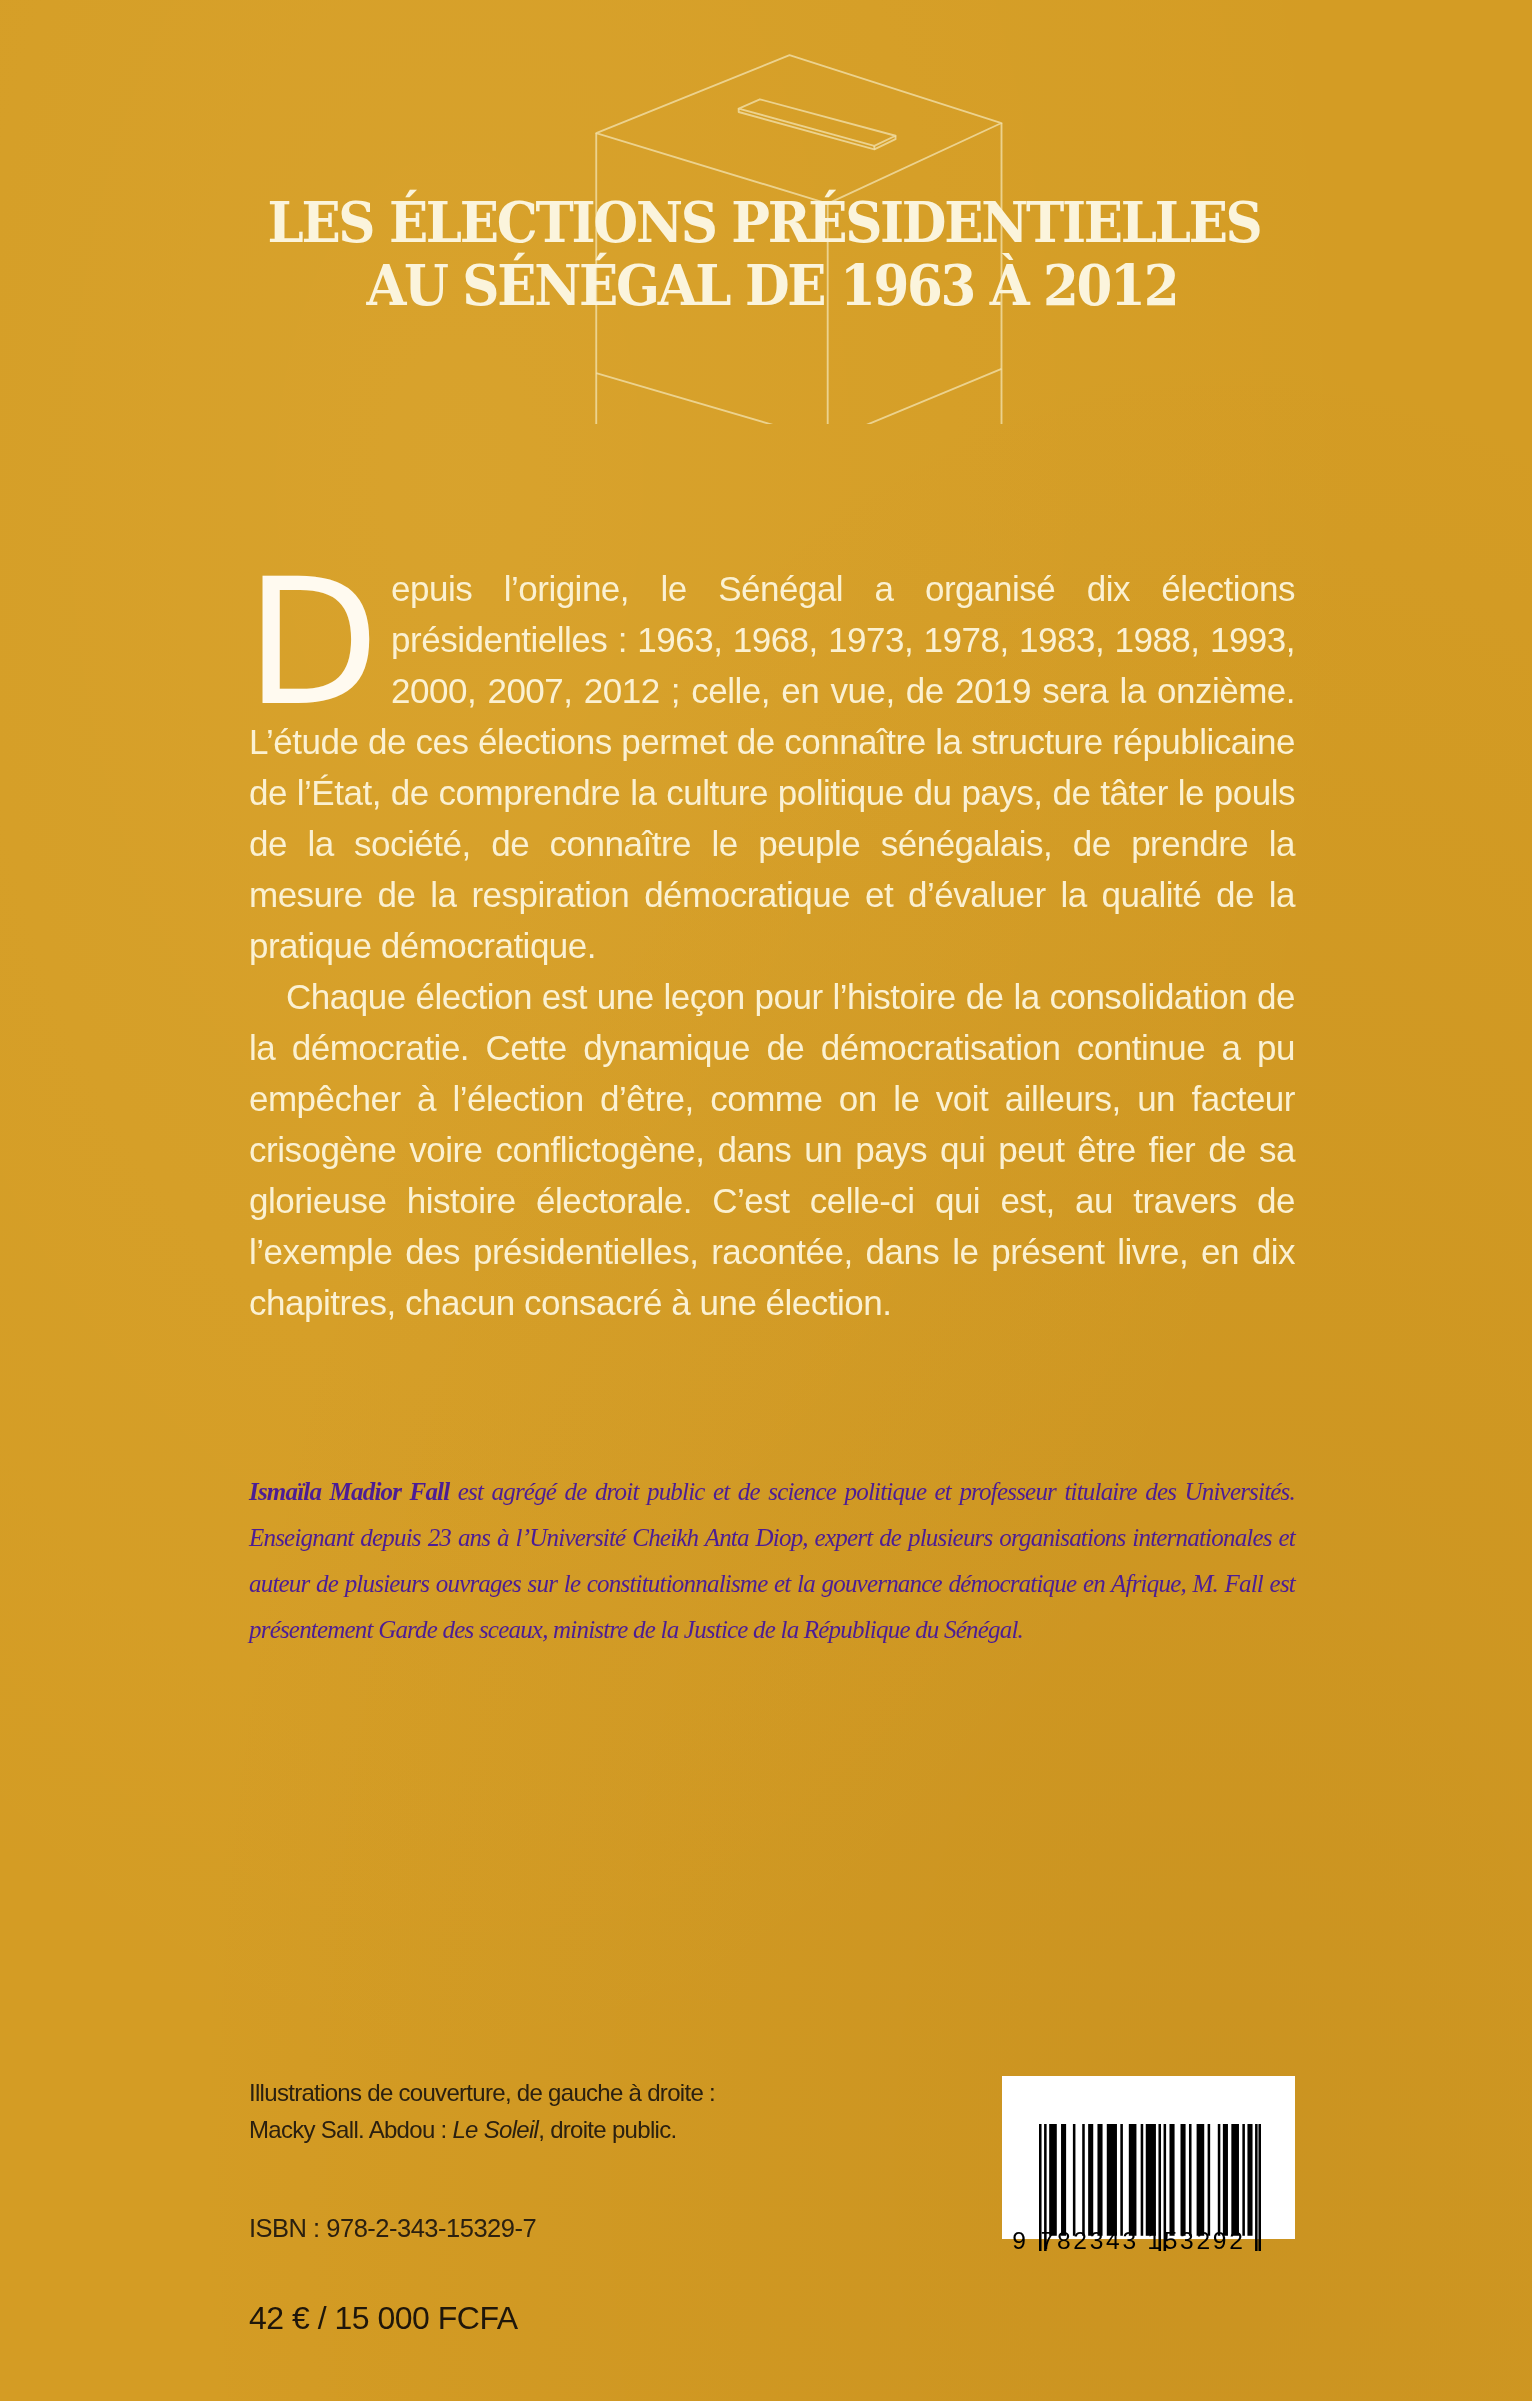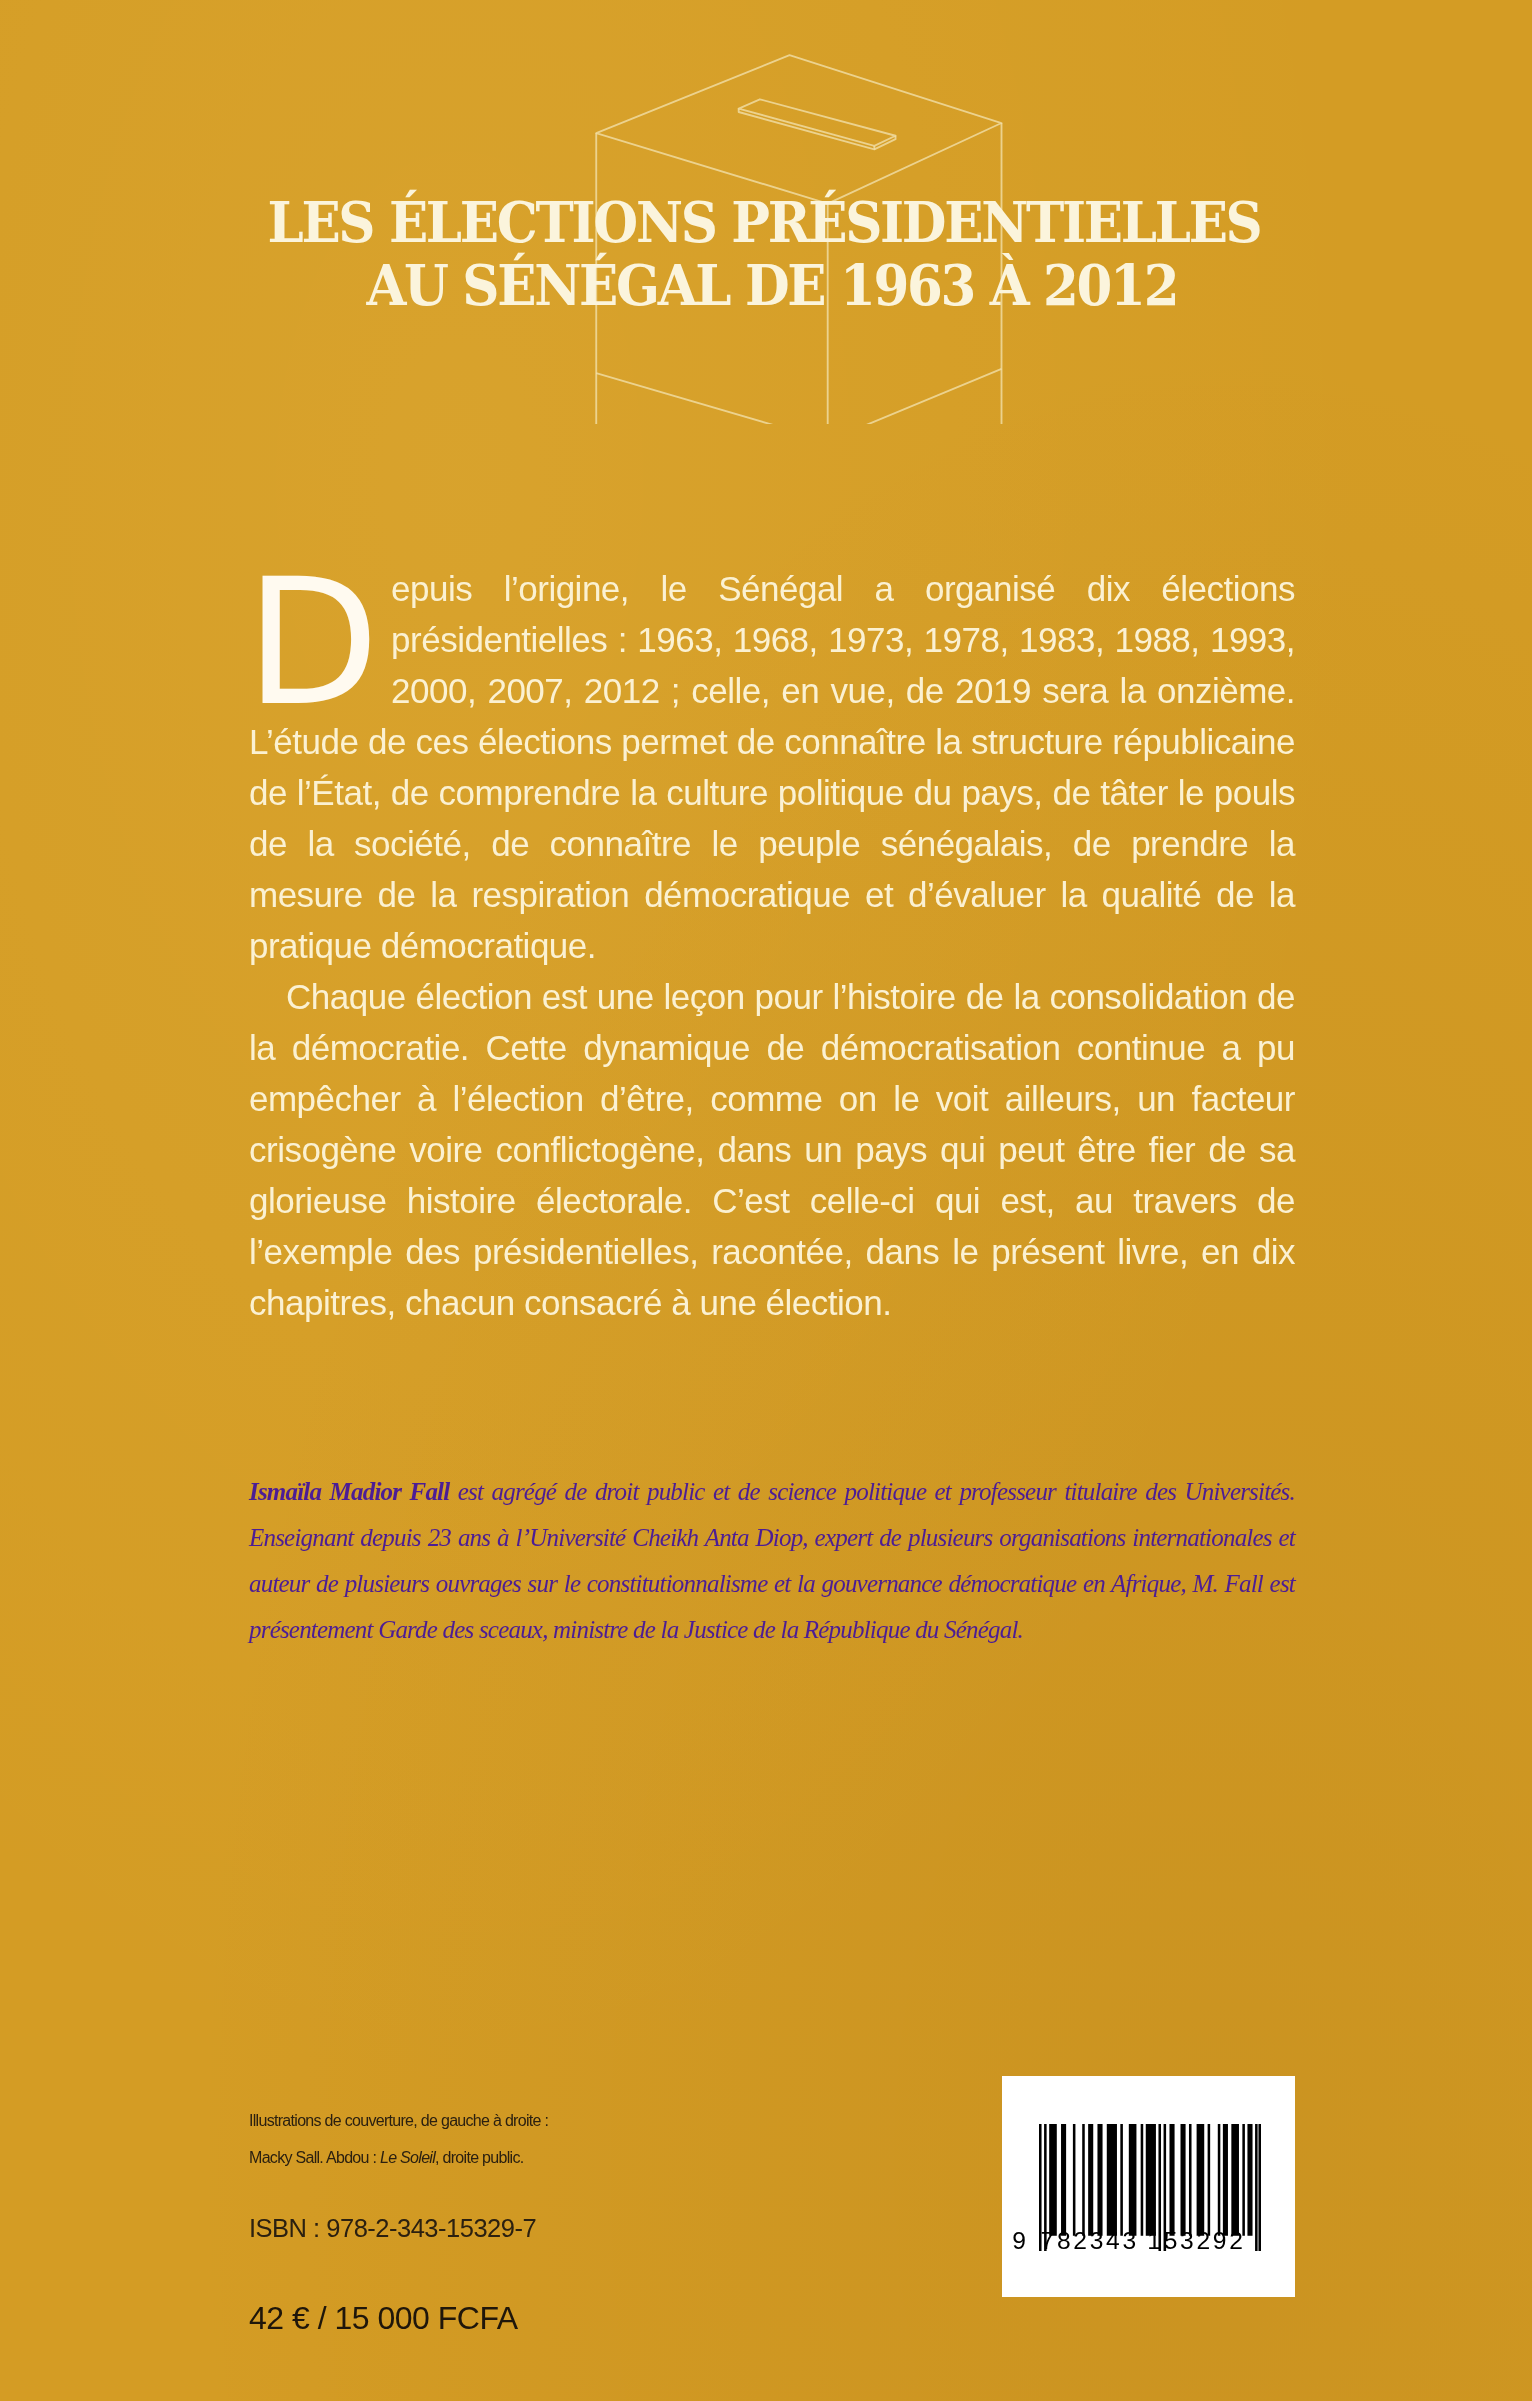--- a/index.html
+++ b/index.html
@@ -81,24 +81,23 @@
     letter-spacing: -0.8px;
   }
   .bio .author { font-weight: bold; }
 
   .credits {
     position: absolute;
     left: 249px;
     top: 2074px;
     width: 594px;
     color: #2b2010;
-    font-size: 16px;
+    font-size: 24px;
     line-height: 37px;
     letter-spacing: -0.7px;
-    margin-top: 28px;
   }
   .credits div { white-space: nowrap; }
   .credits .src-italic { font-style: italic; }
 
   .isbn {
     position: absolute;
     left: 249px;
     top: 2214px;
     color: #2b2010;
     font-size: 25.5px;
@@ -114,21 +113,21 @@
     letter-spacing: -0.5px;
     white-space: nowrap;
     margin-top: 42px;
   }
 
   .barcode-box {
     position: absolute;
     left: 1002px;
     top: 2076px;
     width: 293px;
-    height: 221px;
+    height: 163px;
     background: #ffffff;
   }
   .barcode-bars {
     position: absolute;
     left: 37px;
     top: 48px;
     width: 222px;
     height: 127px;
   }
   .barcode-digits {

